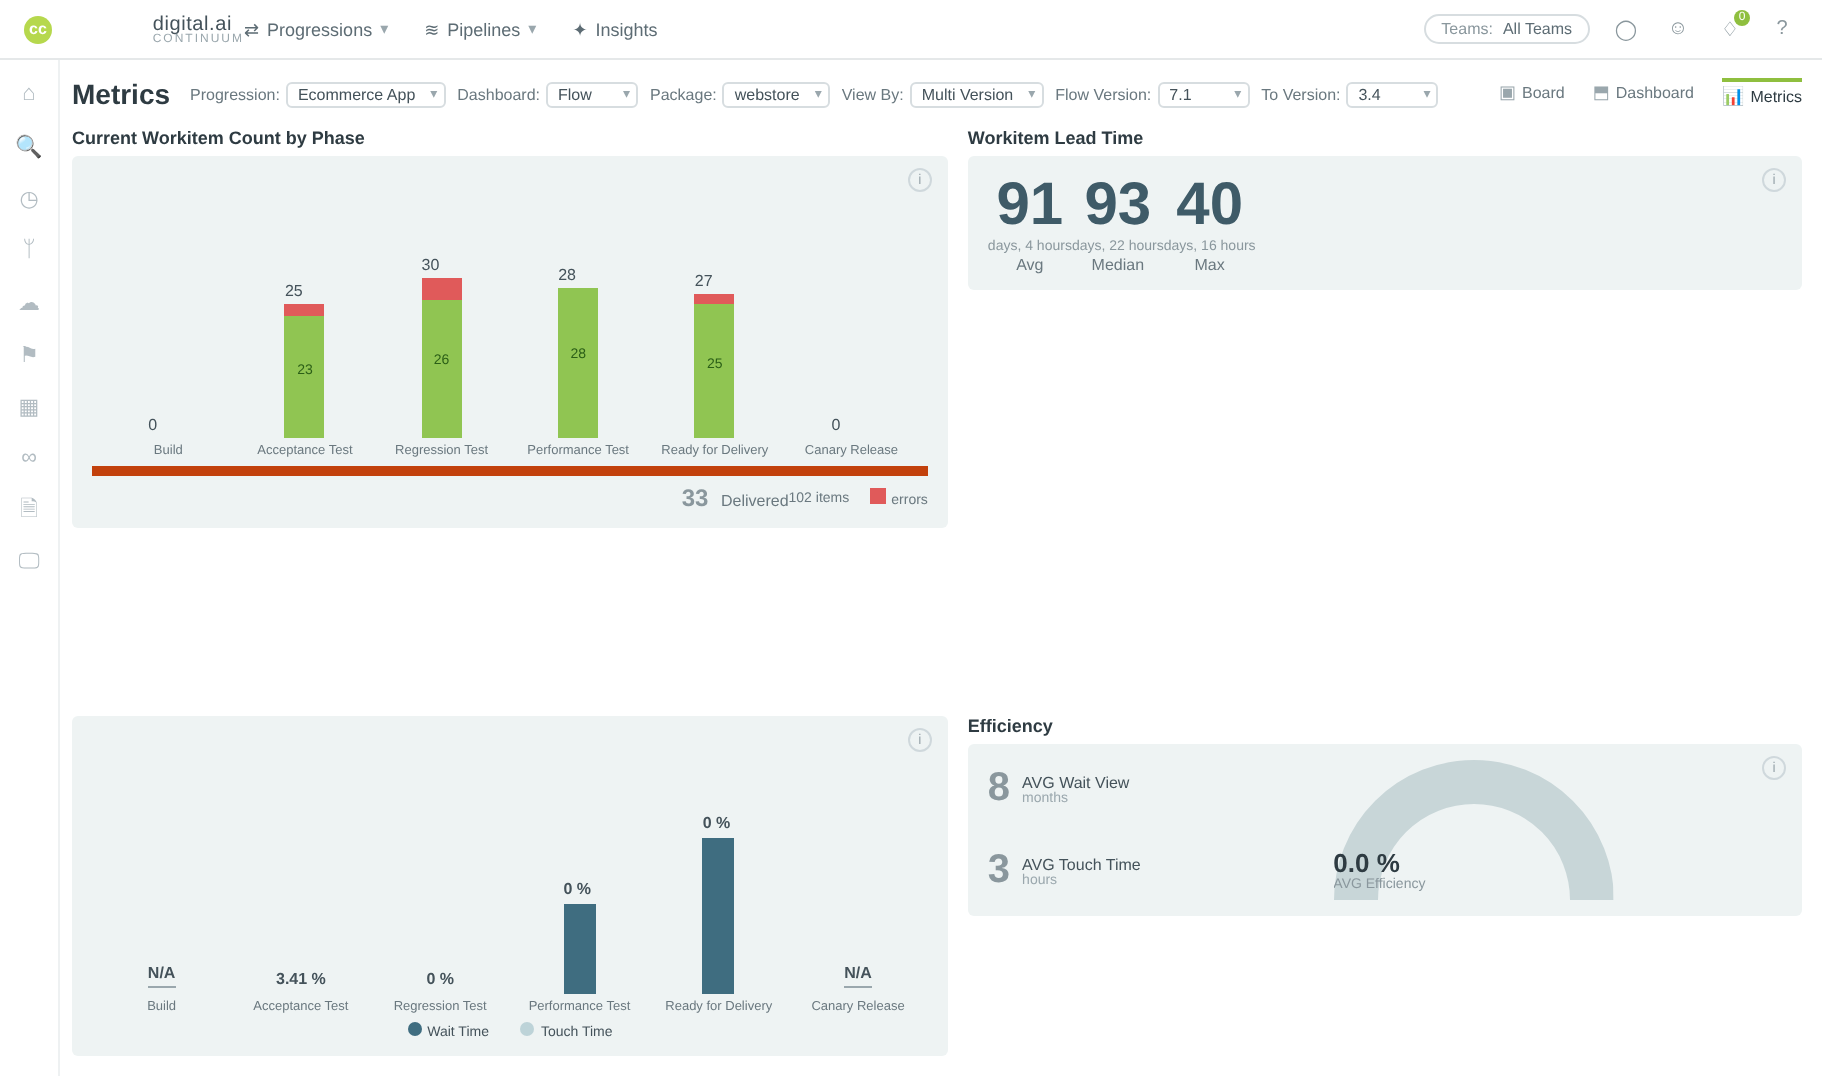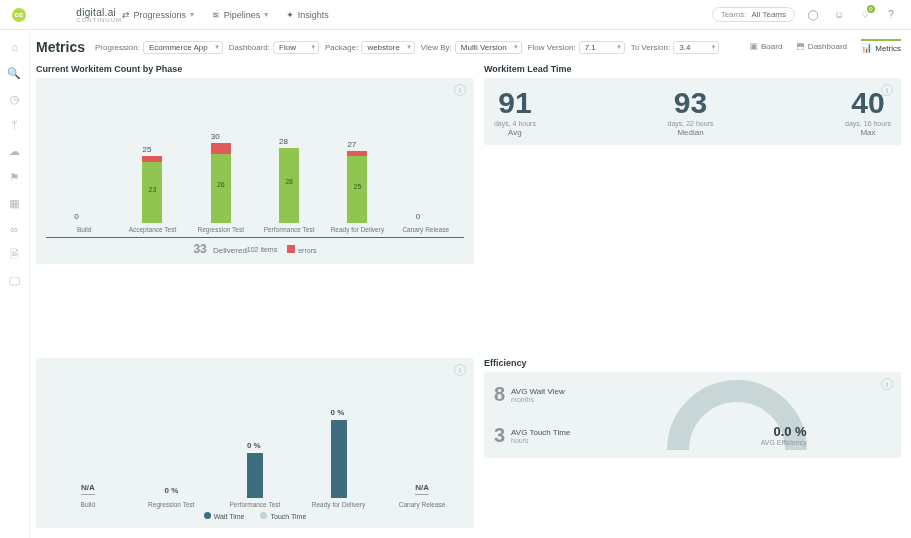--- a/index.html
+++ b/index.html
@@ -57,27 +57,27 @@
 
 .chart1 { display: flex; flex-direction: column; height: 100%; }
 .bars { flex: 1; display: flex; align-items: flex-end; justify-content: space-around; height: 110px; padding: 6px 4px 0 4px; }
 .barcol { display: flex; flex-direction: column; align-items: center; width: 60px; }
 .bar-value { font-size: 8px; color: #44525a; margin-bottom: 2px; }
 .bar-stack { width: 20px; display: flex; flex-direction: column-reverse; }
 .bar-green { background: #90c552; }
 .bar-red   { background: #e05a5a; }
 .bar-wrap { position: relative; display: flex; flex-direction: column; justify-content: flex-end; height: 90px; }
 .bar-catlabel { font-size: 6.5px; color: #6a787f; margin-top: 3px; text-align: center; }
-.chart1-footer { display: flex; align-items: center; justify-content: center; border-top: 1px solid #c2410c; margin-top: 4px; padding-top: 4px; font-size: 8px; color: #6a787f; }
+.chart1-footer { display: flex; align-items: center; justify-content: flex-end; border-top: 5px solid #c2410c; margin-top: 4px; padding-top: 4px; font-size: 8px; color: #6a787f; }
 .chart1-footer .big { font-size: 12px; font-weight: 700; color: #8a979d; margin-right: 4px; }
 .legend { display: flex; align-items: center; gap: 10px; font-size: 7px; }
 .swatch { width: 8px; height: 8px; display: inline-block; margin-right: 3px; }
 
 
-.stats { display: flex; align-items: center; justify-content: space-between; height: 100%; }
+.stats { display: flex; align-items: center; justify-content: flex-start; height: 100%; }
 .stat { text-align: center; }
 .stat .num { font-size: 30px; color: #3f5b68; font-weight: 600; }
 .stat .sub { font-size: 7px; color: #8a979d; }
 .stat .tag { font-size: 8px; color: #6a787f; margin-top: 1px; }
 
 
 .chart2 { display: flex; flex-direction: column; height: 100%; }
 .bars2 { flex: 1; display: flex; align-items: flex-end; justify-content: space-around; padding-top: 8px; }
 .bar-blue { background: #3f6d80; width: 16px; }
 .val2 { font-size: 8px; color: #44525a; margin-bottom: 3px; font-weight: 600; }
@@ -87,21 +87,21 @@
 
 .eff { display: flex; gap: 12px; height: 100%; }
 .eff-left { display: flex; flex-direction: column; justify-content: center; gap: 18px; }
 .eff-row { display: flex; align-items: center; gap: 6px; }
 .eff-row .bn { font-size: 20px; color: #8a979d; font-weight: 600; }
 .eff-row .txt { font-size: 8px; color: #44525a; }
 .eff-row .unit { font-size: 7px; color: #9aa7ad; display: block; }
 .gauge-wrap { flex: 1; display: flex; flex-direction: column; align-items: center; justify-content: flex-end; }
 .gauge { width: 140px; height: 70px; position: relative; overflow: hidden; }
 .gauge-arc { width: 140px; height: 140px; border-radius: 50%; border: 22px solid #c8d6d8; position: absolute; top: 0; clip-path: inset(0 0 50% 0); }
-.gauge-center { position: absolute; bottom: 4px; width: 100%; text-align: right; }
+.gauge-center { position: absolute; bottom: 4px; width: 100%; text-align: left; }
 .gauge-center .pct { font-size: 13px; font-weight: 700; color: #2e3b42; }
 .gauge-center .lbl { font-size: 7px; color: #8a979d; }
 
 </style>
 </head>
 <body>
 
 <div class="global-header">
   <div class="brand">
     <span class="brand-badge">cc</span>
@@ -315,20 +315,26 @@
           <span class="info">i</span>
           <div class="bars2" id="chart2-bars">
               <div class="barcol">
                 <div class="bar-wrap" style="height: 90px;">
                   <div class="val2" style="border-bottom: 1px solid rgb(154, 167, 173); padding-bottom: 2px;">N/A</div>
                 </div>
                 <div class="bar-catlabel">Build</div>
               </div>
               <div class="barcol">
                 <div class="bar-wrap" style="height: 90px;">
+                  <div class="val2">3.41 %</div>
+                </div>
+                <div class="bar-catlabel">Acceptance Test</div>
+              </div>
+              <div class="barcol">
+                <div class="bar-wrap" style="height: 90px;">
                   <div class="val2">0 %</div>
                 </div>
                 <div class="bar-catlabel">Regression Test</div>
               </div>
               <div class="barcol">
                 <div class="bar-wrap" style="height: 90px;">
                   <div class="val2">0 %</div>
                   <div class="bar-blue" style="height: 45px;"></div>
                 </div>
                 <div class="bar-catlabel">Performance Test</div>

